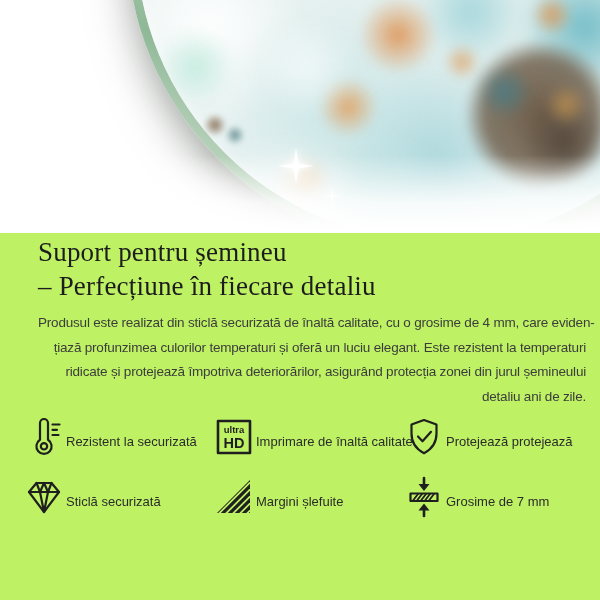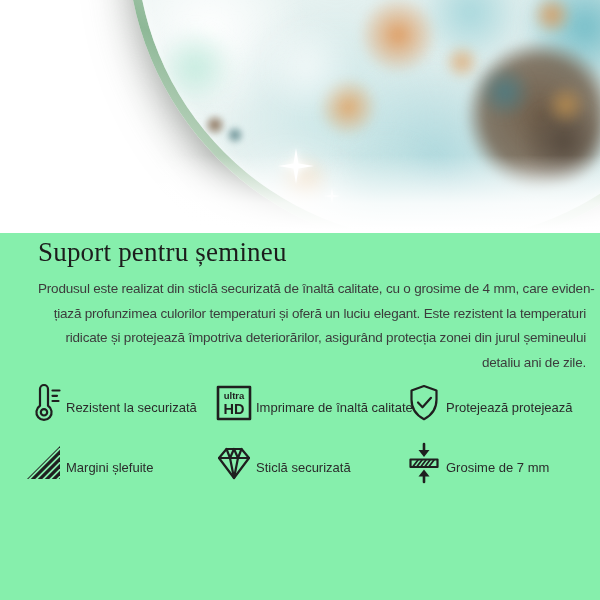--- a/index.html
+++ b/index.html
@@ -1,16 +1,16 @@
 <!DOCTYPE html>
 <html><head>
 <meta charset="utf-8">
 <style>
   html,body{margin:0;padding:0;background:#fff;}
-  .page{position:relative;width:600px;height:600px;background:#86efac;overflow:hidden;
+  .page{position:relative;width:600px;height:600px;background:#bef264;overflow:hidden;
         font-family:"Liberation Sans","DejaVu Sans",sans-serif;}
 
   
   .hero{position:relative;width:600px;height:233px;overflow:hidden;background:#fff;}
   .glass-edge{position:absolute;left:127px;top:-372px;width:622px;height:622px;border-radius:50%;
       background:linear-gradient(212deg,#dfe9df 38%,#f7fbf7 52%,#b7d3ba 66%,#8eb897 77%,#cfe0cf 90%);
       box-shadow:0 16px 30px -8px rgba(125,132,126,.5), -14px 22px 42px -10px rgba(140,146,140,.42);}
   .glass-face{position:absolute;left:136px;top:-363px;width:604px;height:604px;border-radius:50%;
       overflow:hidden;background:linear-gradient(115deg,#f4f9f7 0%,#e3f0ef 45%,#cfe7e8 100%);
       box-shadow:inset 0 0 14px rgba(255,255,255,.65);}
@@ -91,20 +91,21 @@
       <path d="M20 2 L22.5 17.5 L38 20 L22.5 22.5 L20 38 L17.5 22.5 L2 20 L17.5 17.5 Z" fill="#ffffff"></path>
     </svg>
     <svg class="sparkle-sm" viewBox="0 0 40 40">
       <path d="M20 2 L22.5 17.5 L38 20 L22.5 22.5 L20 38 L17.5 22.5 L2 20 L17.5 17.5 Z" fill="#ffffff"></path>
     </svg>
     <div class="hero-fade"></div>
   </div>
 
   <h1 class="title">
     <span>Suport pentru șemineu</span>
+    <span>– Perfecțiune în fiecare detaliu</span>
   </h1>
 
   <div class="para">
     <div>Produsul este realizat din sticlă securizată de înaltă calitate, cu o grosime de 4 mm, care eviden-</div>
     <div>țiază profunzimea culorilor temperaturi și oferă un luciu elegant. Este rezistent la temperaturi</div>
     <div>ridicate și protejează împotriva deteriorărilor, asigurând protecția zonei din jurul șemineului</div>
     <div>detaliu ani de zile.</div>
   </div>
 
   <div class="features">
@@ -132,20 +133,32 @@
     </div>
 
     <div class="feature">
       <div class="icon-box">
         <svg class="ic" width="44" height="44" viewBox="0 0 44 44">
           <path d="M22 5 L34.5 9.5 V18.5 C34.5 27.5 29.5 34.3 22 38.2 C14.5 34.3 9.5 27.5 9.5 18.5 V9.5 Z"></path>
           <path d="M16 21.5 l4.5 4.8 L29 16.8"></path>
         </svg>
       </div>
       <span class="feature-label">Protejează protejează</span>
+    </div>
+
+    <div class="feature">
+      <div class="icon-box">
+        <svg class="ic" width="44" height="44" viewBox="0 0 44 44" stroke-width="2">
+          <polygon points="7,17 14.5,8 29.5,8 37,17 22,37"></polygon>
+          <path d="M7 17 H37"></path>
+          <path d="M14.5 8 L18 17 L22 8 L26 17 L29.5 8"></path>
+          <path d="M18 17 L22 37 M26 17 L22 37"></path>
+        </svg>
+      </div>
+      <span class="feature-label">Sticlă securizată</span>
     </div>
 
     <div class="feature">
       <div class="icon-box">
         <svg width="44" height="44" viewBox="0 0 44 44">
           <defs>
               <clipPath id="triclip">
                 <polygon points="5,38 38,5 38,38"></polygon>
               </clipPath>
             </defs>
@@ -157,32 +170,20 @@
             <line x1="26" y1="44" x2="70" y2="0"></line>
             <line x1="33" y1="44" x2="77" y2="0"></line>
           </g>
         </svg>
       </div>
       <span class="feature-label">Margini șlefuite</span>
     </div>
 
     <div class="feature">
       <div class="icon-box">
-        <svg class="ic" width="44" height="44" viewBox="0 0 44 44" stroke-width="2">
-          <polygon points="7,17 14.5,8 29.5,8 37,17 22,37"></polygon>
-          <path d="M7 17 H37"></path>
-          <path d="M14.5 8 L18 17 L22 8 L26 17 L29.5 8"></path>
-          <path d="M18 17 L22 37 M26 17 L22 37"></path>
-        </svg>
-      </div>
-      <span class="feature-label">Sticlă securizată</span>
-    </div>
-
-    <div class="feature">
-      <div class="icon-box">
         <svg class="ic" width="44" height="44" viewBox="0 0 44 44">
           <path d="M22 3 V9" stroke-width="2.6"></path>
           <polygon points="16.5,9 27.5,9 22,16" fill="#1f1f1f" stroke="none"></polygon>
           <rect x="8.5" y="18.5" width="27" height="7.5" stroke-width="2.2"></rect>
           <g stroke-width="1.8">
             <line x1="11" y1="25.5" x2="16" y2="19"></line>
             <line x1="15" y1="25.5" x2="20" y2="19"></line>
             <line x1="19" y1="25.5" x2="24" y2="19"></line>
             <line x1="23" y1="25.5" x2="28" y2="19"></line>
             <line x1="27" y1="25.5" x2="32" y2="19"></line>

